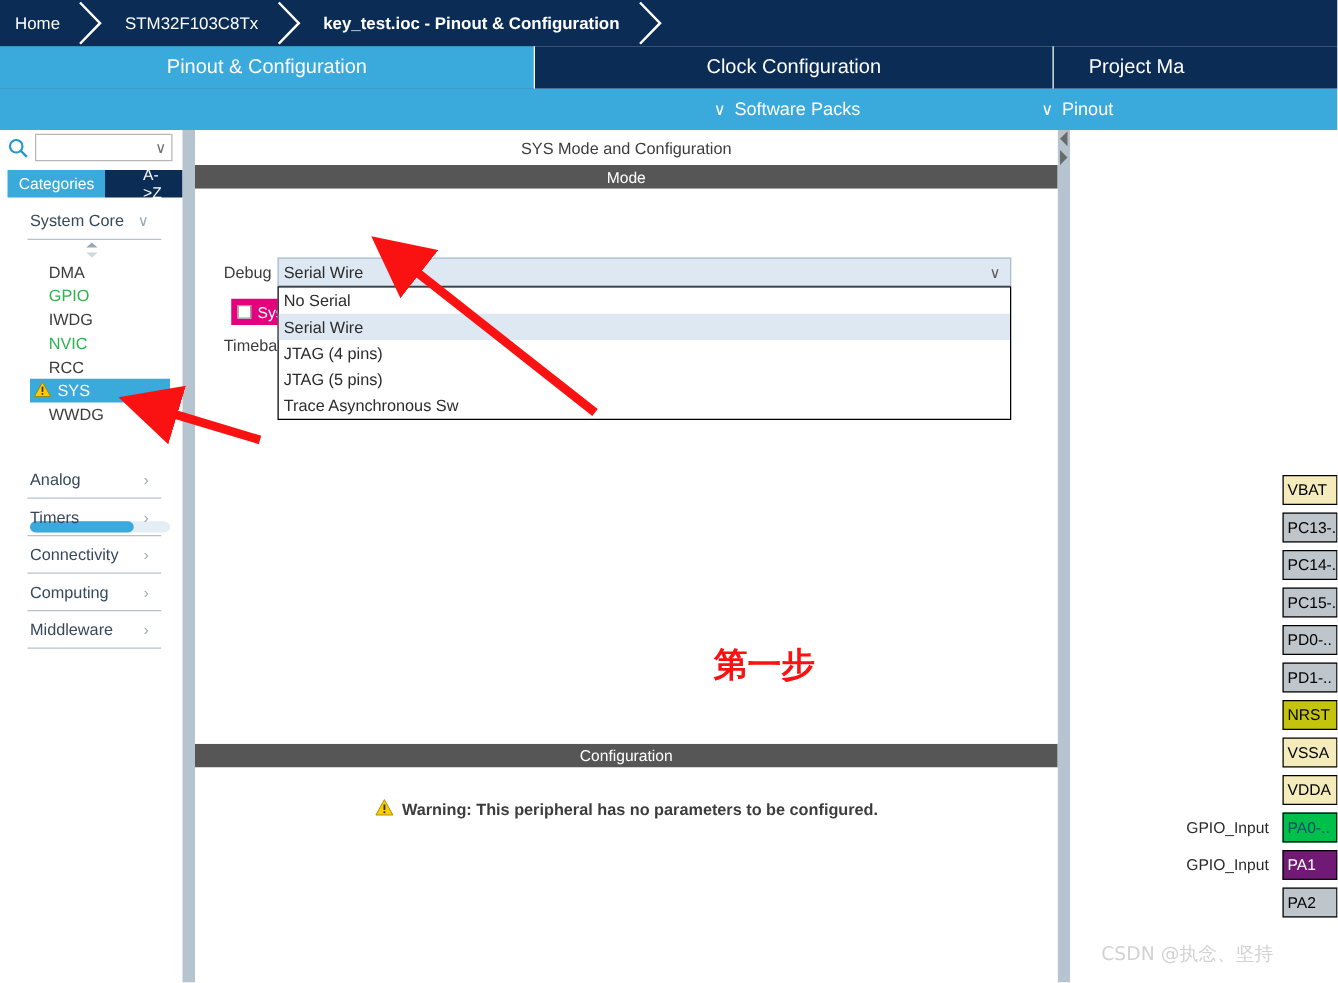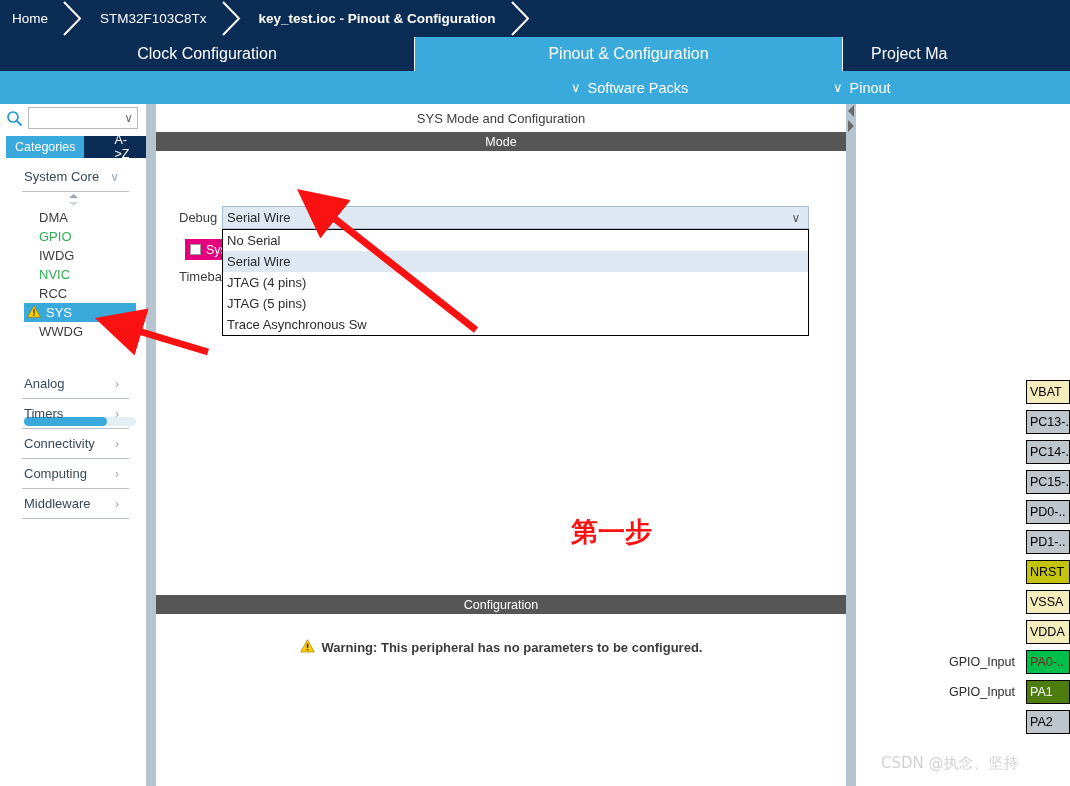--- a/index.html
+++ b/index.html
@@ -247,25 +247,25 @@
       <span class="txt">key_test.ioc - Pinout &amp; Configuration</span>
     </div>
     <div class="chev">
       <svg width="26" height="37" viewBox="0 0 26 37">
           <path d="M2 2 L18 18.5 L2 35" fill="none" stroke="#ffffff" stroke-width="2"></path>
         </svg>
     </div>
   </div>
 
   <div class="tabstrip">
+    <div class="tab t1 active">
+      <span>Pinout &amp; Configuration</span>
+    </div>
     <div class="tab t2">
       <span>Clock Configuration</span>
-    </div>
-    <div class="tab t1 active">
-      <span>Pinout &amp; Configuration</span>
     </div>
     <div class="tab t3">
       <span>Project Ma</span>
     </div>
   </div>
 
   <div class="subbar">
     <div class="subitem" id="sub-software">
       <span class="cv">∨</span>
       <span>Software Packs</span>
@@ -482,25 +482,25 @@
     <div class="pinrow" style="top:486px">
       <span class="pinsig"></span>
       <span class="pinbox" style="background:#f5ecbb">VSSA</span>
     </div>
     <div class="pinrow" style="top:516px">
       <span class="pinsig"></span>
       <span class="pinbox" style="background:#f5ecbb">VDDA</span>
     </div>
     <div class="pinrow" style="top:546px">
       <span class="pinsig">GPIO_Input</span>
-      <span class="pinbox" style="background:#00c04b;color:#7f1d1d">PA0-..</span>
+      <span class="pinbox" style="background:#00c04b;color:#0c4a6e">PA0-..</span>
     </div>
     <div class="pinrow" style="top:576px">
       <span class="pinsig">GPIO_Input</span>
-      <span class="pinbox" style="background:#4d7c0f;color:#ffffff">PA1</span>
+      <span class="pinbox" style="background:#701a75;color:#ffffff">PA1</span>
     </div>
     <div class="pinrow" style="top:606px">
       <span class="pinsig"></span>
       <span class="pinbox" style="background:#bfc6cb">PA2</span>
     </div>
 
     <div class="watermark">CSDN @执念、坚持</div>
   </div>
 
   <svg class="arrow-svg" width="1070" height="786" viewBox="0 0 1070 786">

